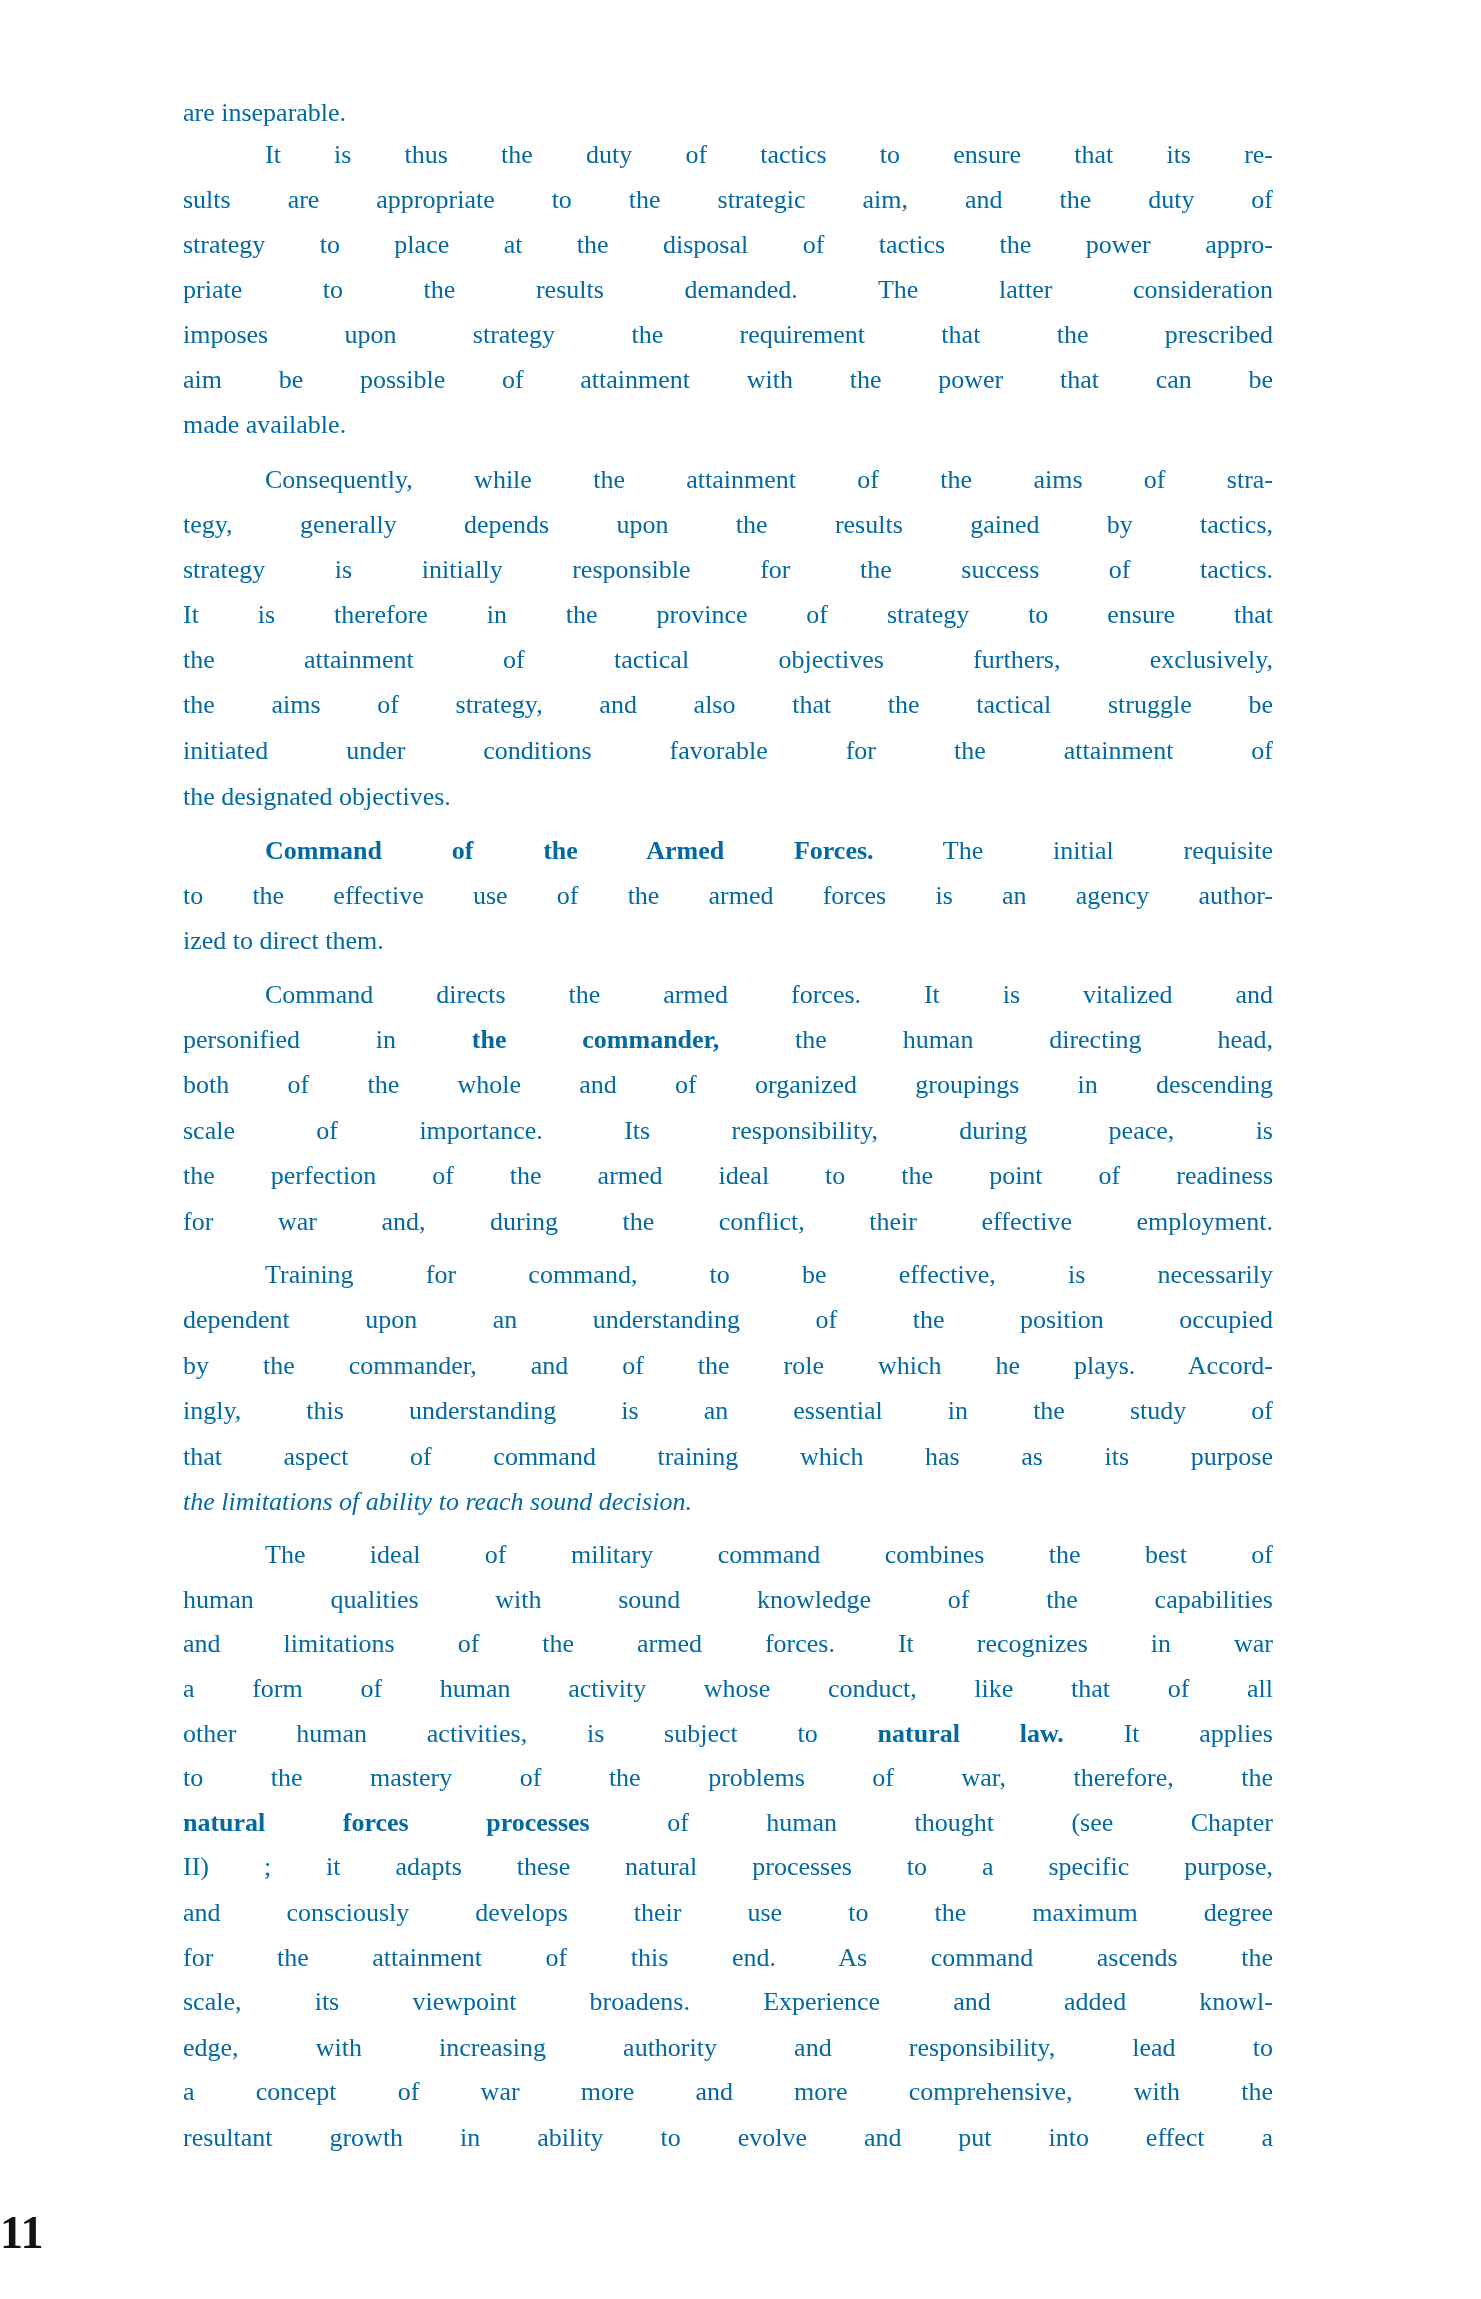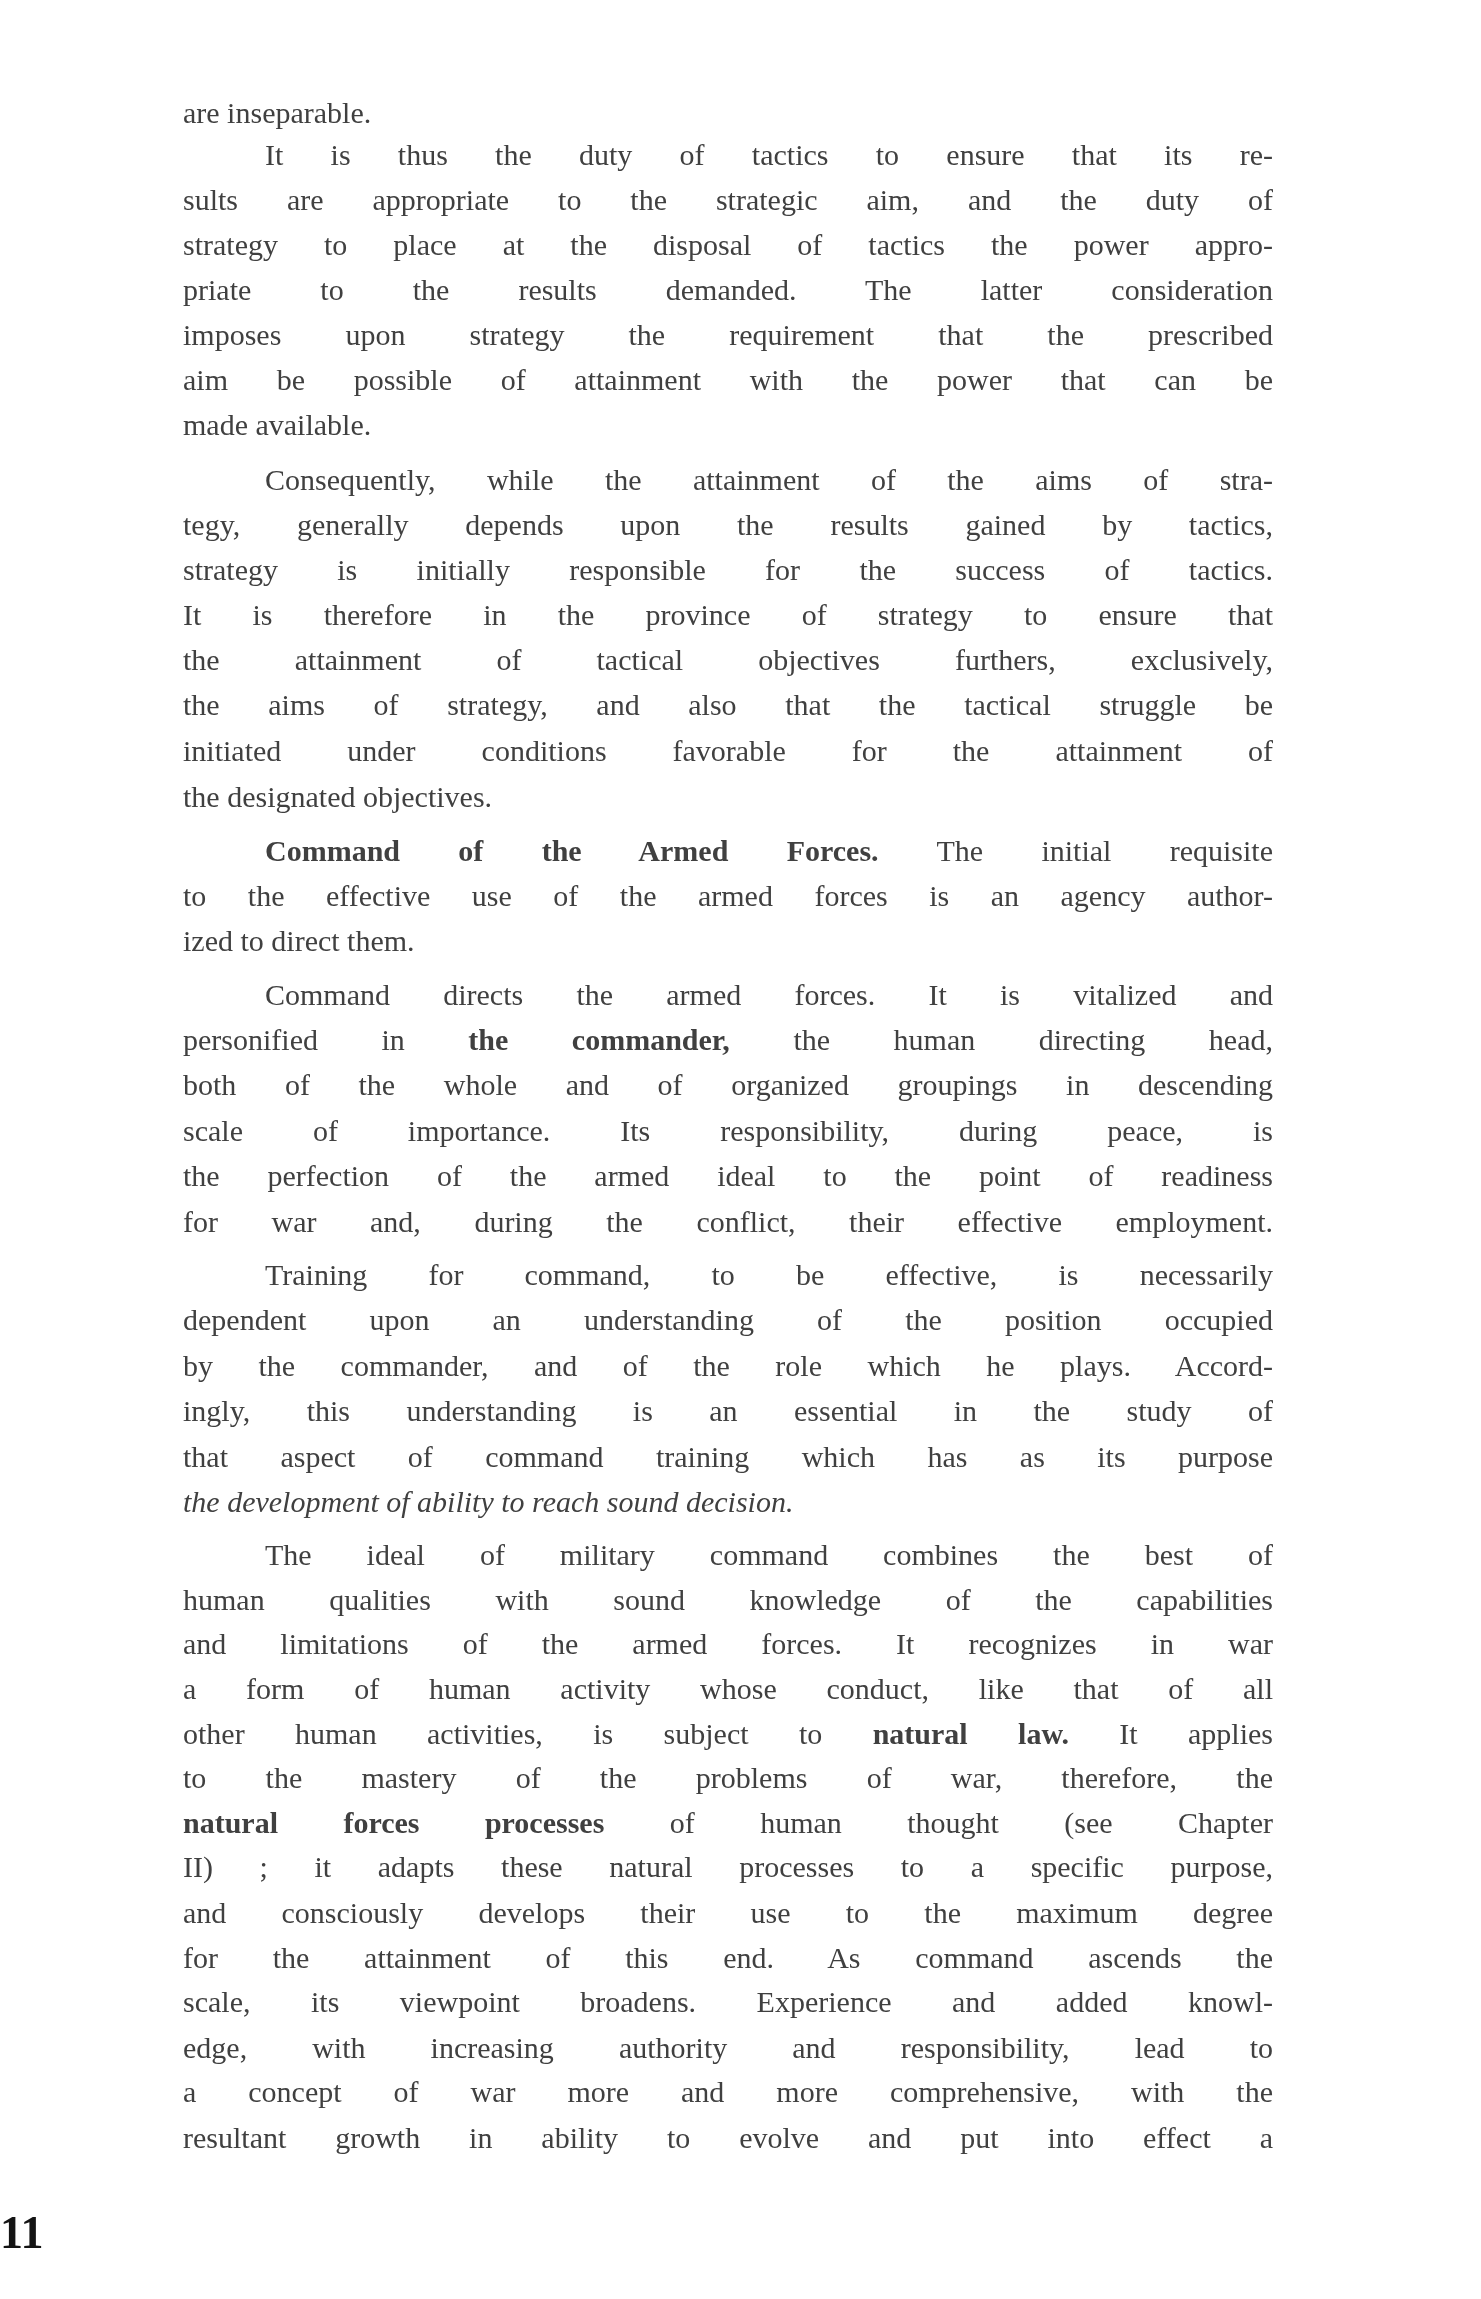--- a/index.html
+++ b/index.html
@@ -5,22 +5,22 @@
   html, body { margin: 0; padding: 0; background: #ffffff; }
   body { width: 1481px; height: 2299px; position: relative; overflow: hidden; }
   .page { position: absolute; left: 0; top: 0; width: 1481px; height: 2299px; background: #ffffff; }
   .ln {
     position: absolute;
     left: 183px;
     width: 1090px;
     height: 45px;
     line-height: 45px;
     font-family: "Liberation Serif", "DejaVu Serif", serif;
-    font-size: 30px;
-    color: #404040;
+    font-size: 26px;
+    color: #0369a1;
     white-space: nowrap;
     text-align: justify;
     text-align-last: justify;
   }
   .ln.indent { left: 265px; width: 1008px; }
   .ln.last { text-align: left; text-align-last: left; }
   .ln.it { font-style: italic; }
   .b { font-weight: bold; }
   .page-number {
     position: absolute;
@@ -72,21 +72,21 @@
     <div class="ln" style="top:1062px">both of the whole and of organized groupings in descending</div>
     <div class="ln" style="top:1108px">scale of importance.  Its responsibility, during peace, is</div>
     <div class="ln" style="top:1153px">the perfection of the armed ideal to the point of readiness</div>
     <div class="ln" style="top:1199px">for war and, during the conflict, their effective employment.</div>
 
     <div class="ln indent" style="top:1252px">Training for command, to be effective, is necessarily</div>
     <div class="ln" style="top:1297px">dependent upon an understanding of the position occupied</div>
     <div class="ln" style="top:1343px">by the commander, and of the role which he plays. Accord-</div>
     <div class="ln" style="top:1388px">ingly, this understanding is an essential in the study of</div>
     <div class="ln" style="top:1434px">that aspect of command training which has as its purpose</div>
-    <div class="ln last it" style="top:1479px">the development of ability to reach sound decision.</div>
+    <div class="ln last it" style="top:1479px">the limitations of ability to reach sound decision.</div>
 
     <div class="ln indent" style="top:1532px">The ideal of military command combines the best of</div>
     <div class="ln" style="top:1577px">human qualities with sound knowledge of the capabilities</div>
     <div class="ln" style="top:1621px">and limitations of the armed forces. It recognizes in war</div>
     <div class="ln" style="top:1666px">a form of human activity whose conduct, like that of all</div>
     <div class="ln" style="top:1711px">
       <span>other human activities, is subject to </span><span class="b">natural law.</span><span> It applies</span>
     </div>
     <div class="ln" style="top:1755px">to the mastery of the problems of war, therefore, the</div>
     <div class="ln" style="top:1800px">

